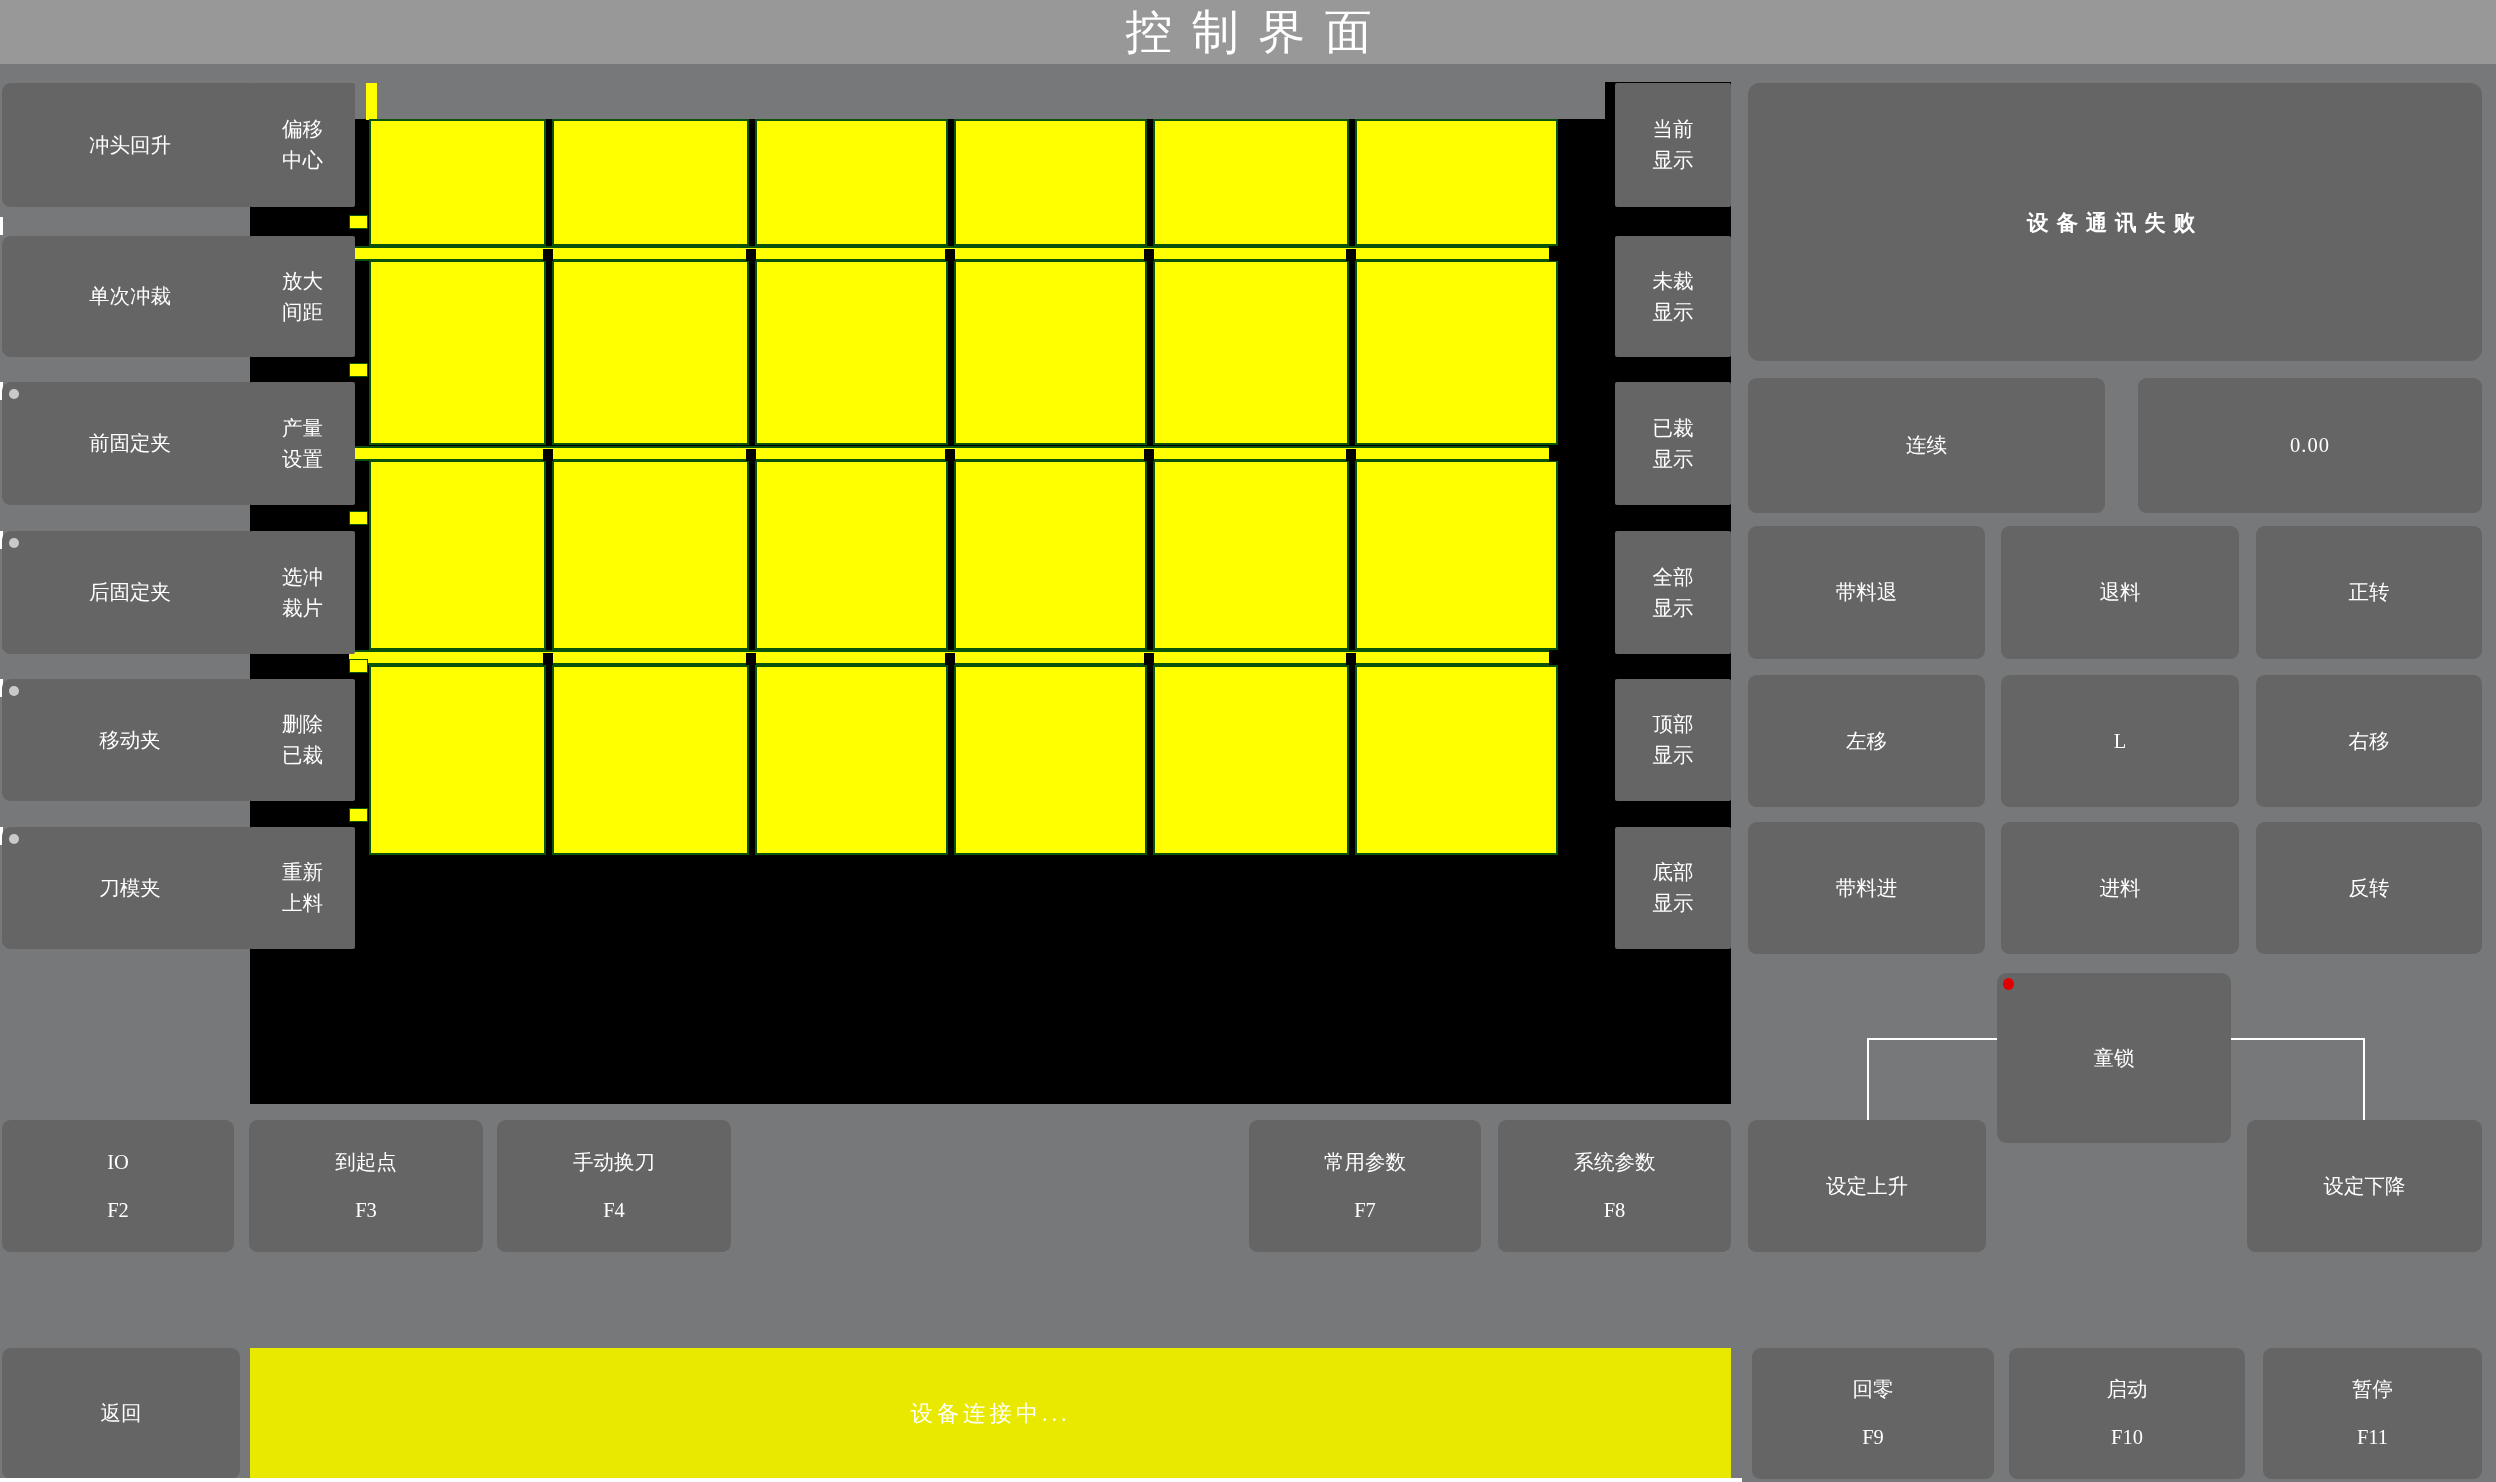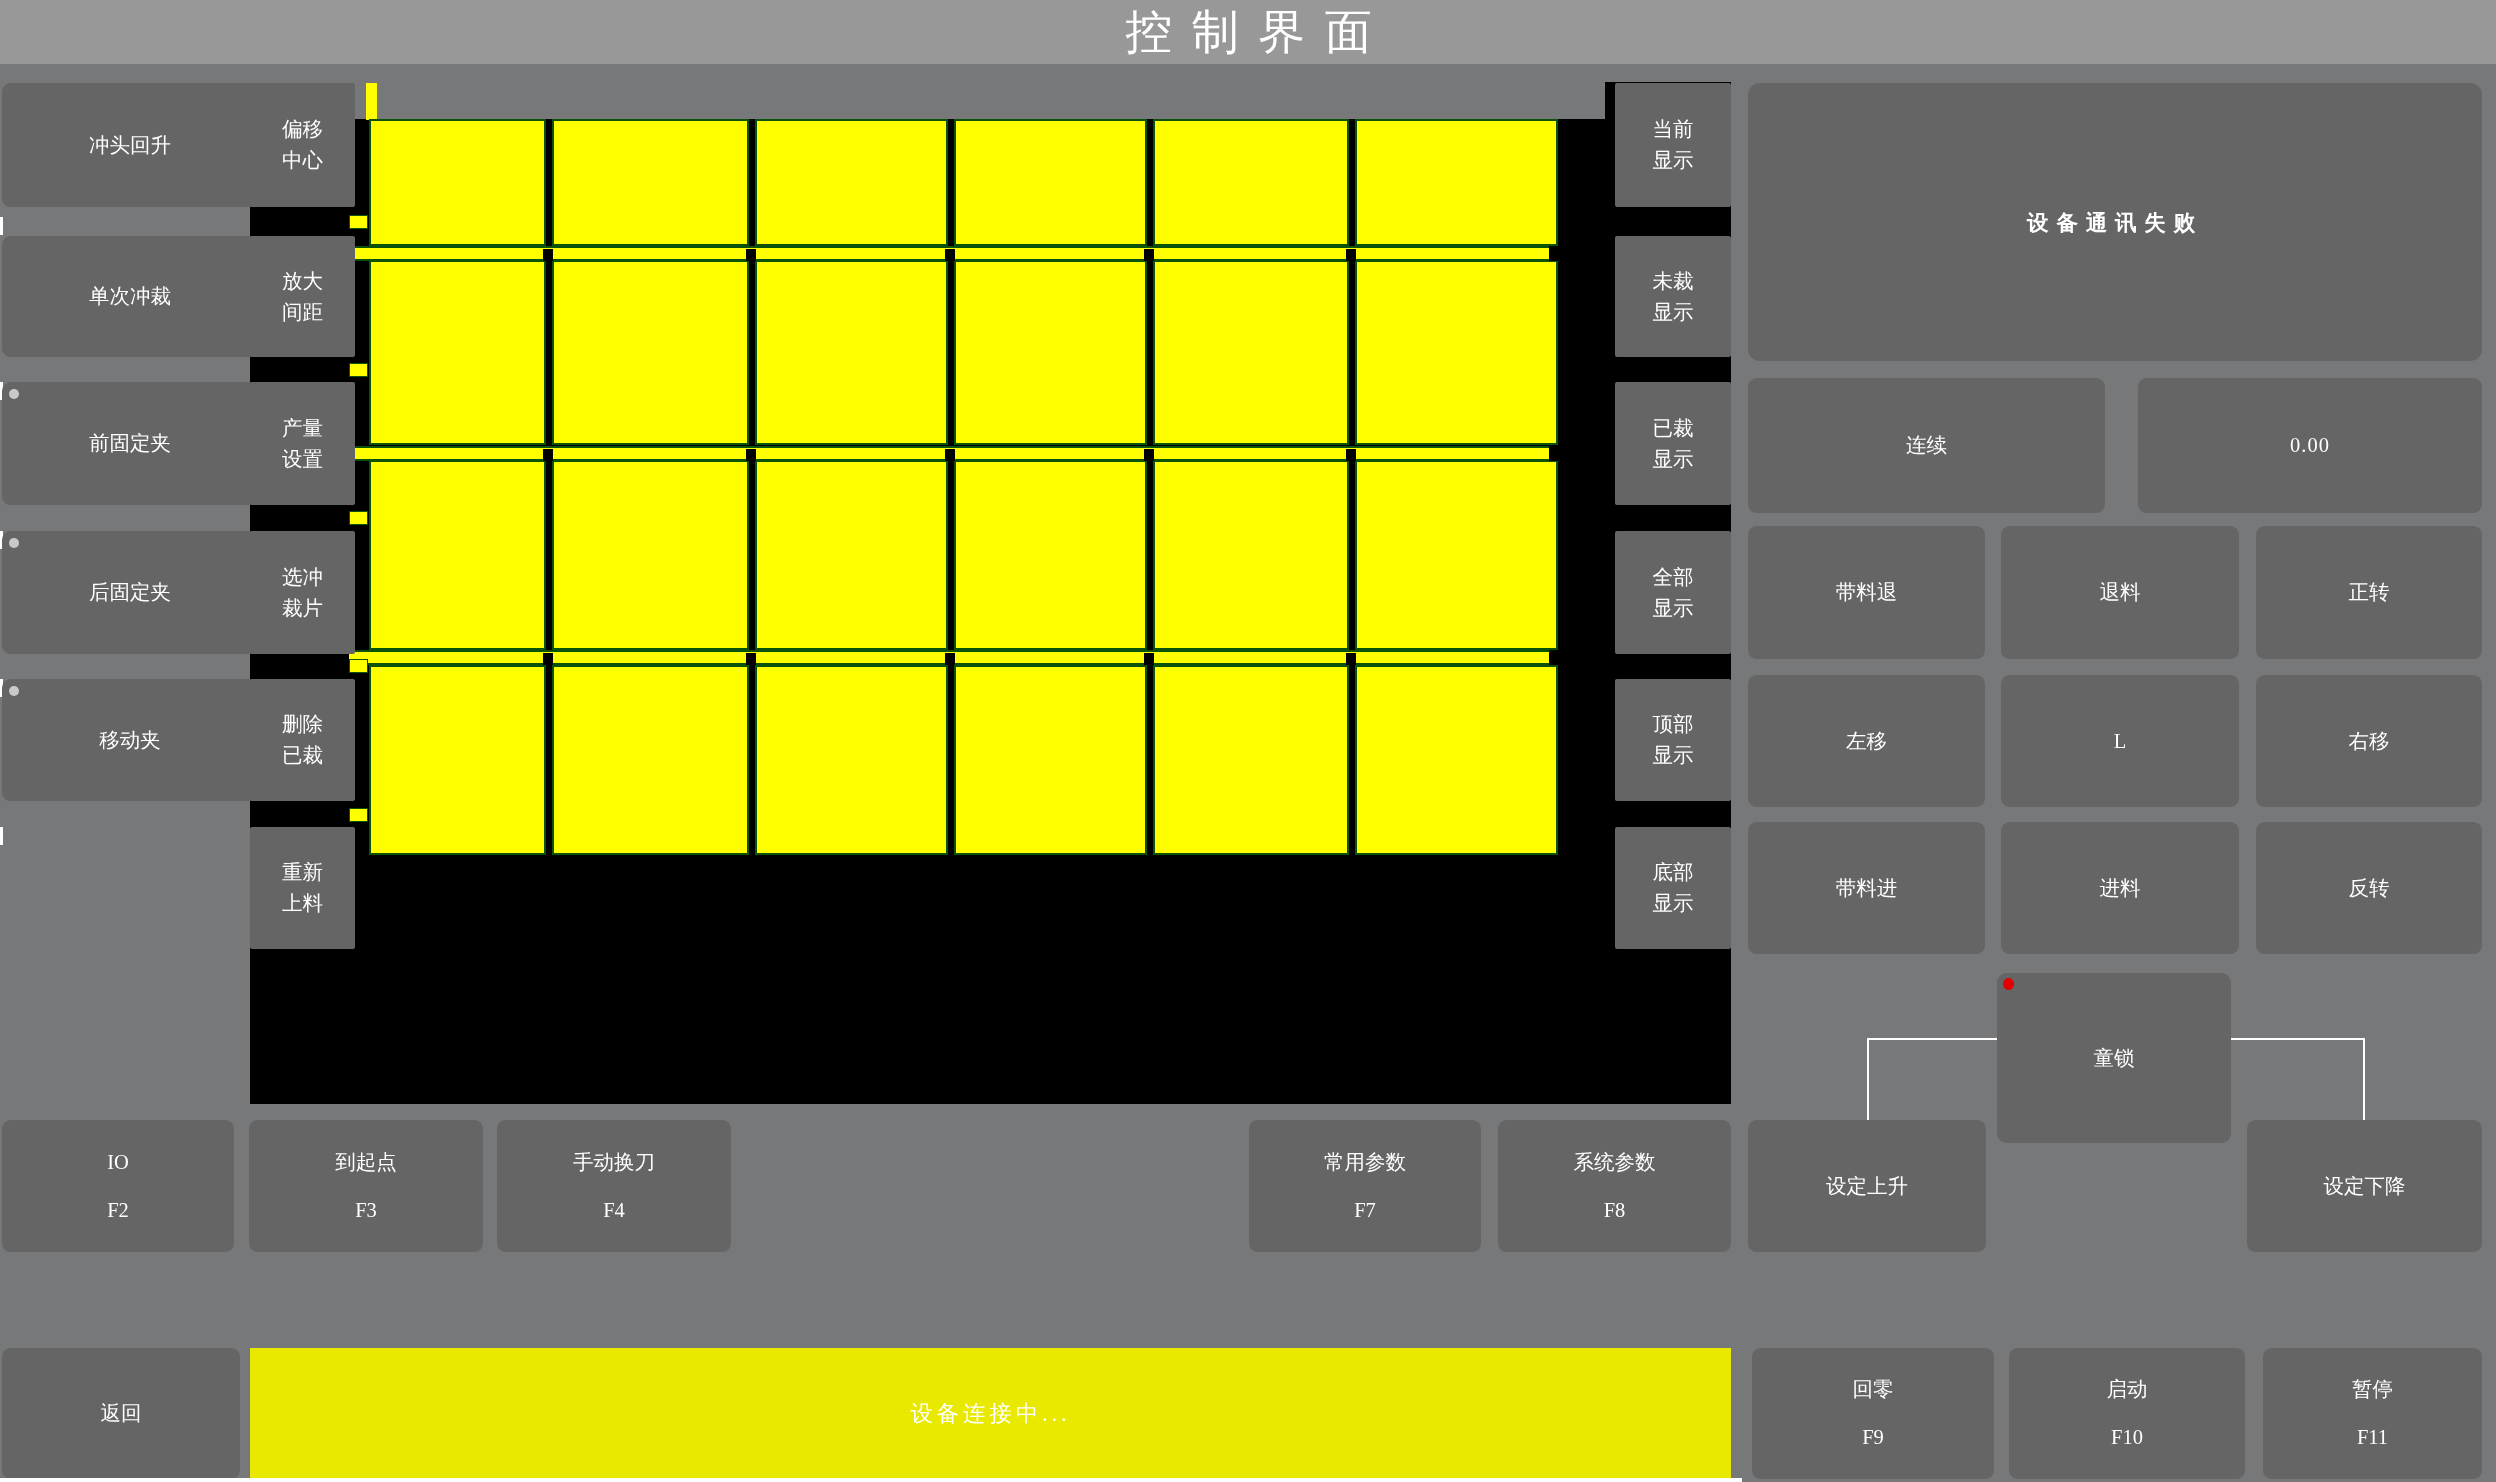--- a/index.html
+++ b/index.html
@@ -126,20 +126,21 @@
       <div class="edge-mark" style="top: 531px;"></div>
       <div class="edge-mark" style="top: 679px;"></div>
       <div class="edge-mark" style="top: 827px;"></div>
     </div>
 
   <div class="btn c-left r0"><span>冲头回升</span></div>
   <div class="btn c-left r1"><span>单次冲裁</span></div>
   <div class="btn c-left r2"><span class="indicator-dot"></span><span>前固定夹</span></div>
   <div class="btn c-left r3"><span class="indicator-dot"></span><span>后固定夹</span></div>
   <div class="btn c-left r4"><span class="indicator-dot"></span><span>移动夹</span></div>
+  <div class="btn c-left r5"><span class="indicator-dot"></span><span>刀模夹</span></div>
 
   <div class="btn c-tool r0"><span>偏移
 中心</span></div>
   <div class="btn c-tool r1"><span>放大
 间距</span></div>
   <div class="btn c-tool r2"><span>产量
 设置</span></div>
   <div class="btn c-tool r3"><span>选冲
 裁片</span></div>
   <div class="btn c-tool r4"><span>删除

